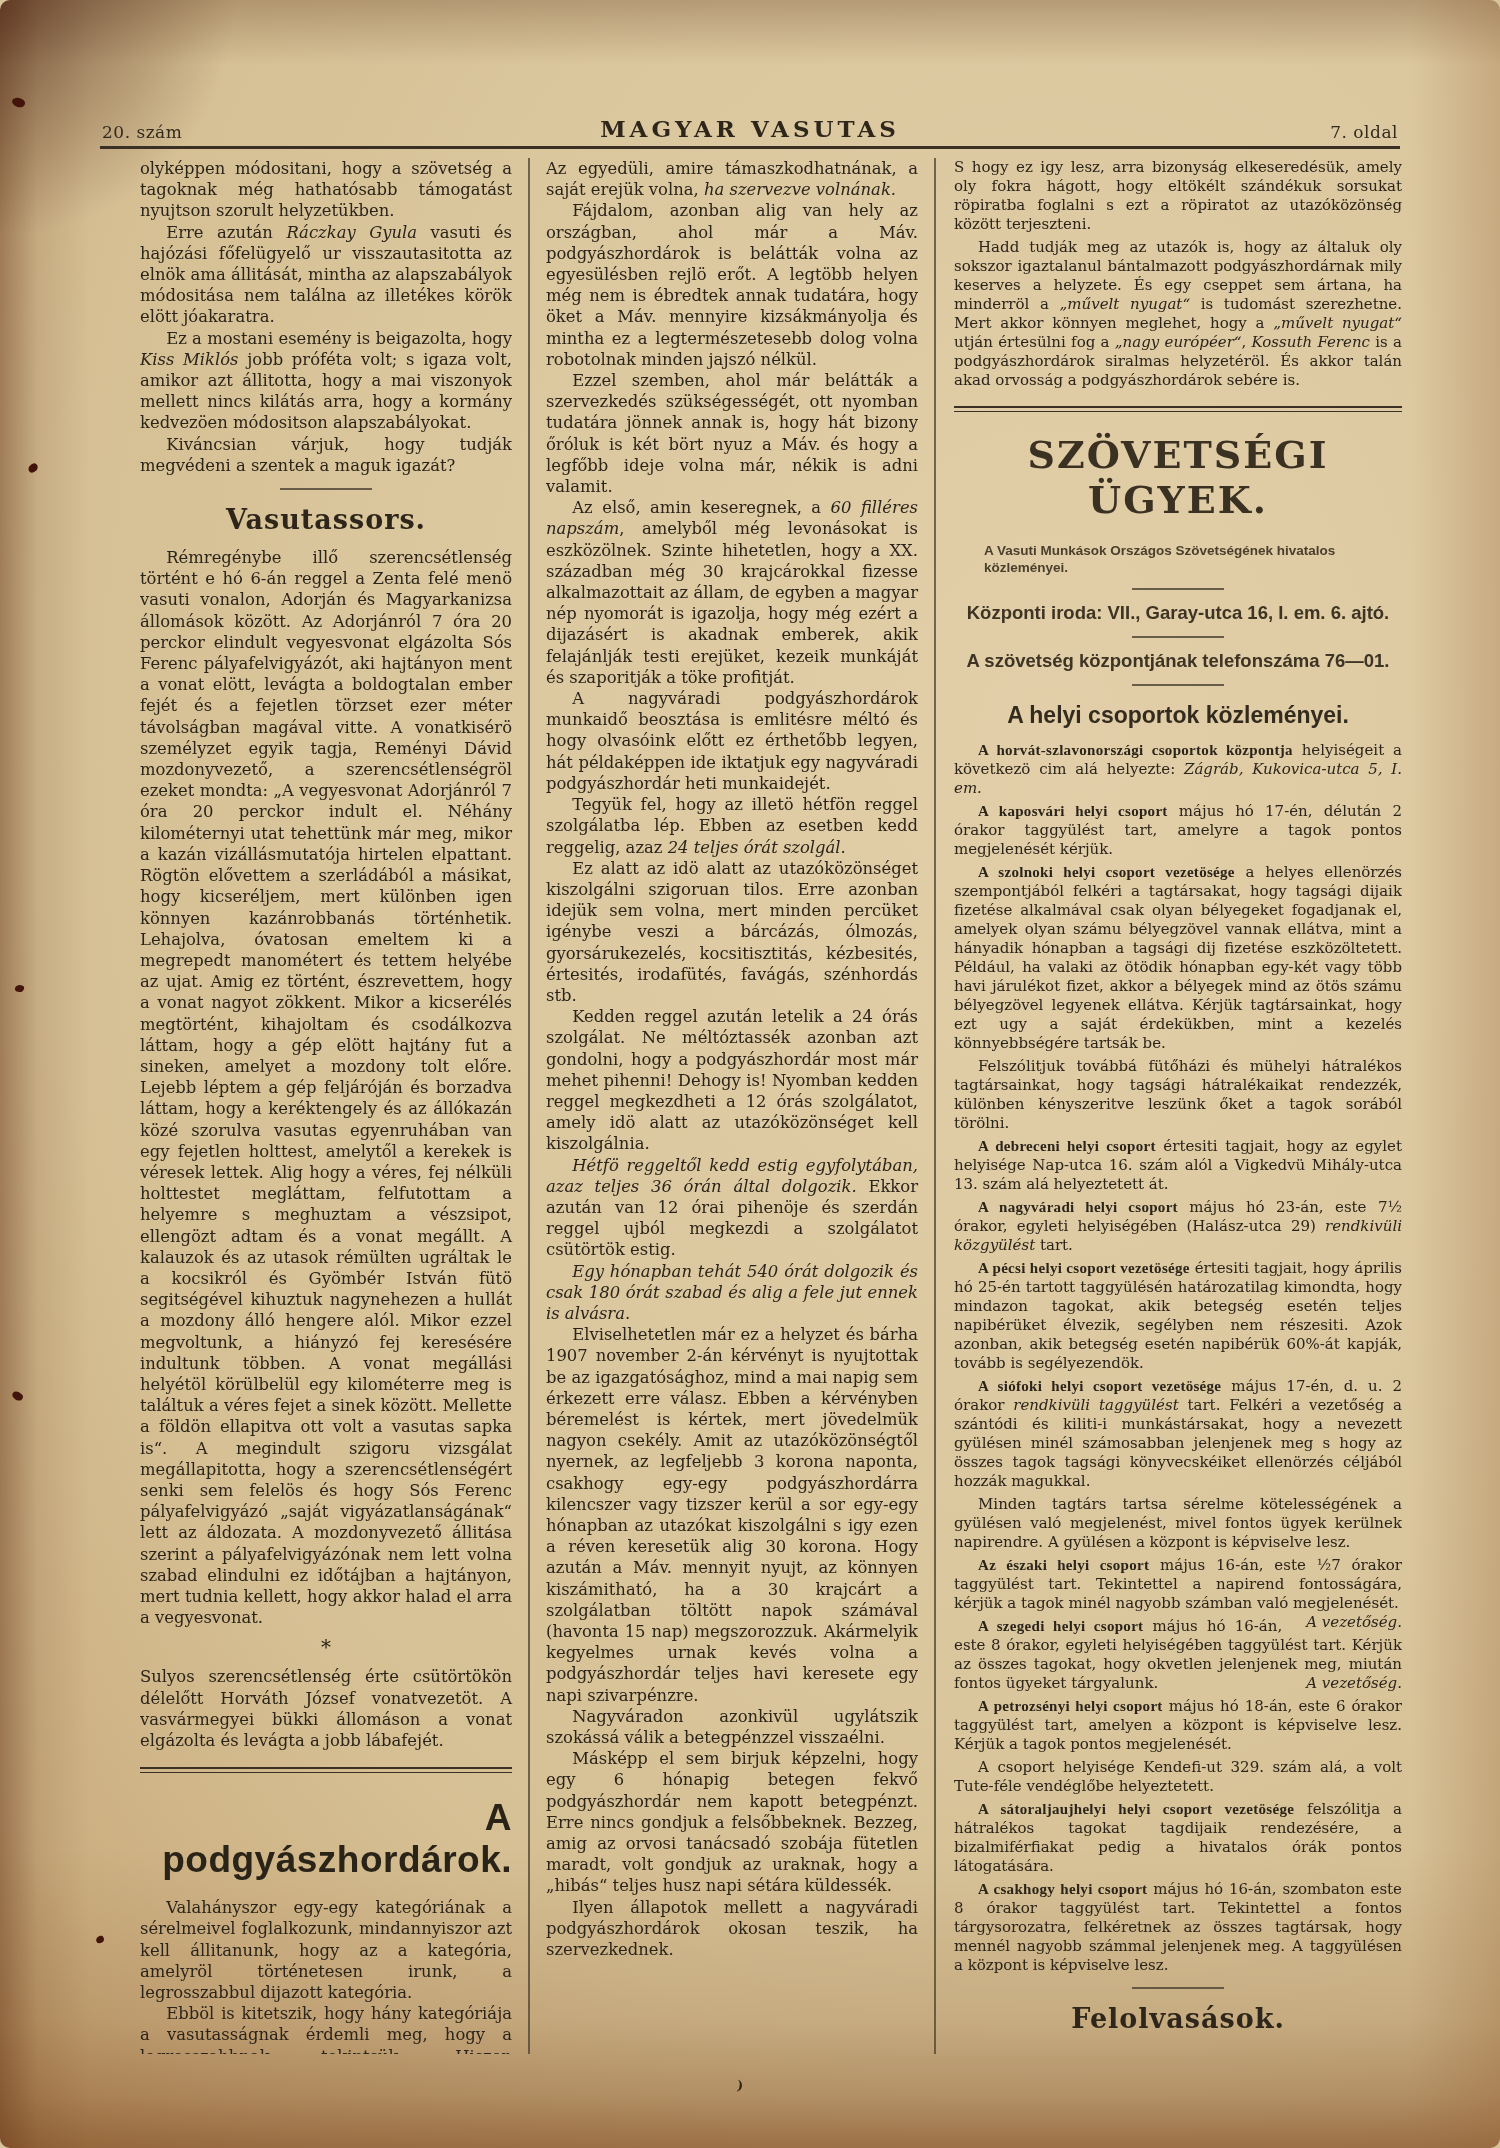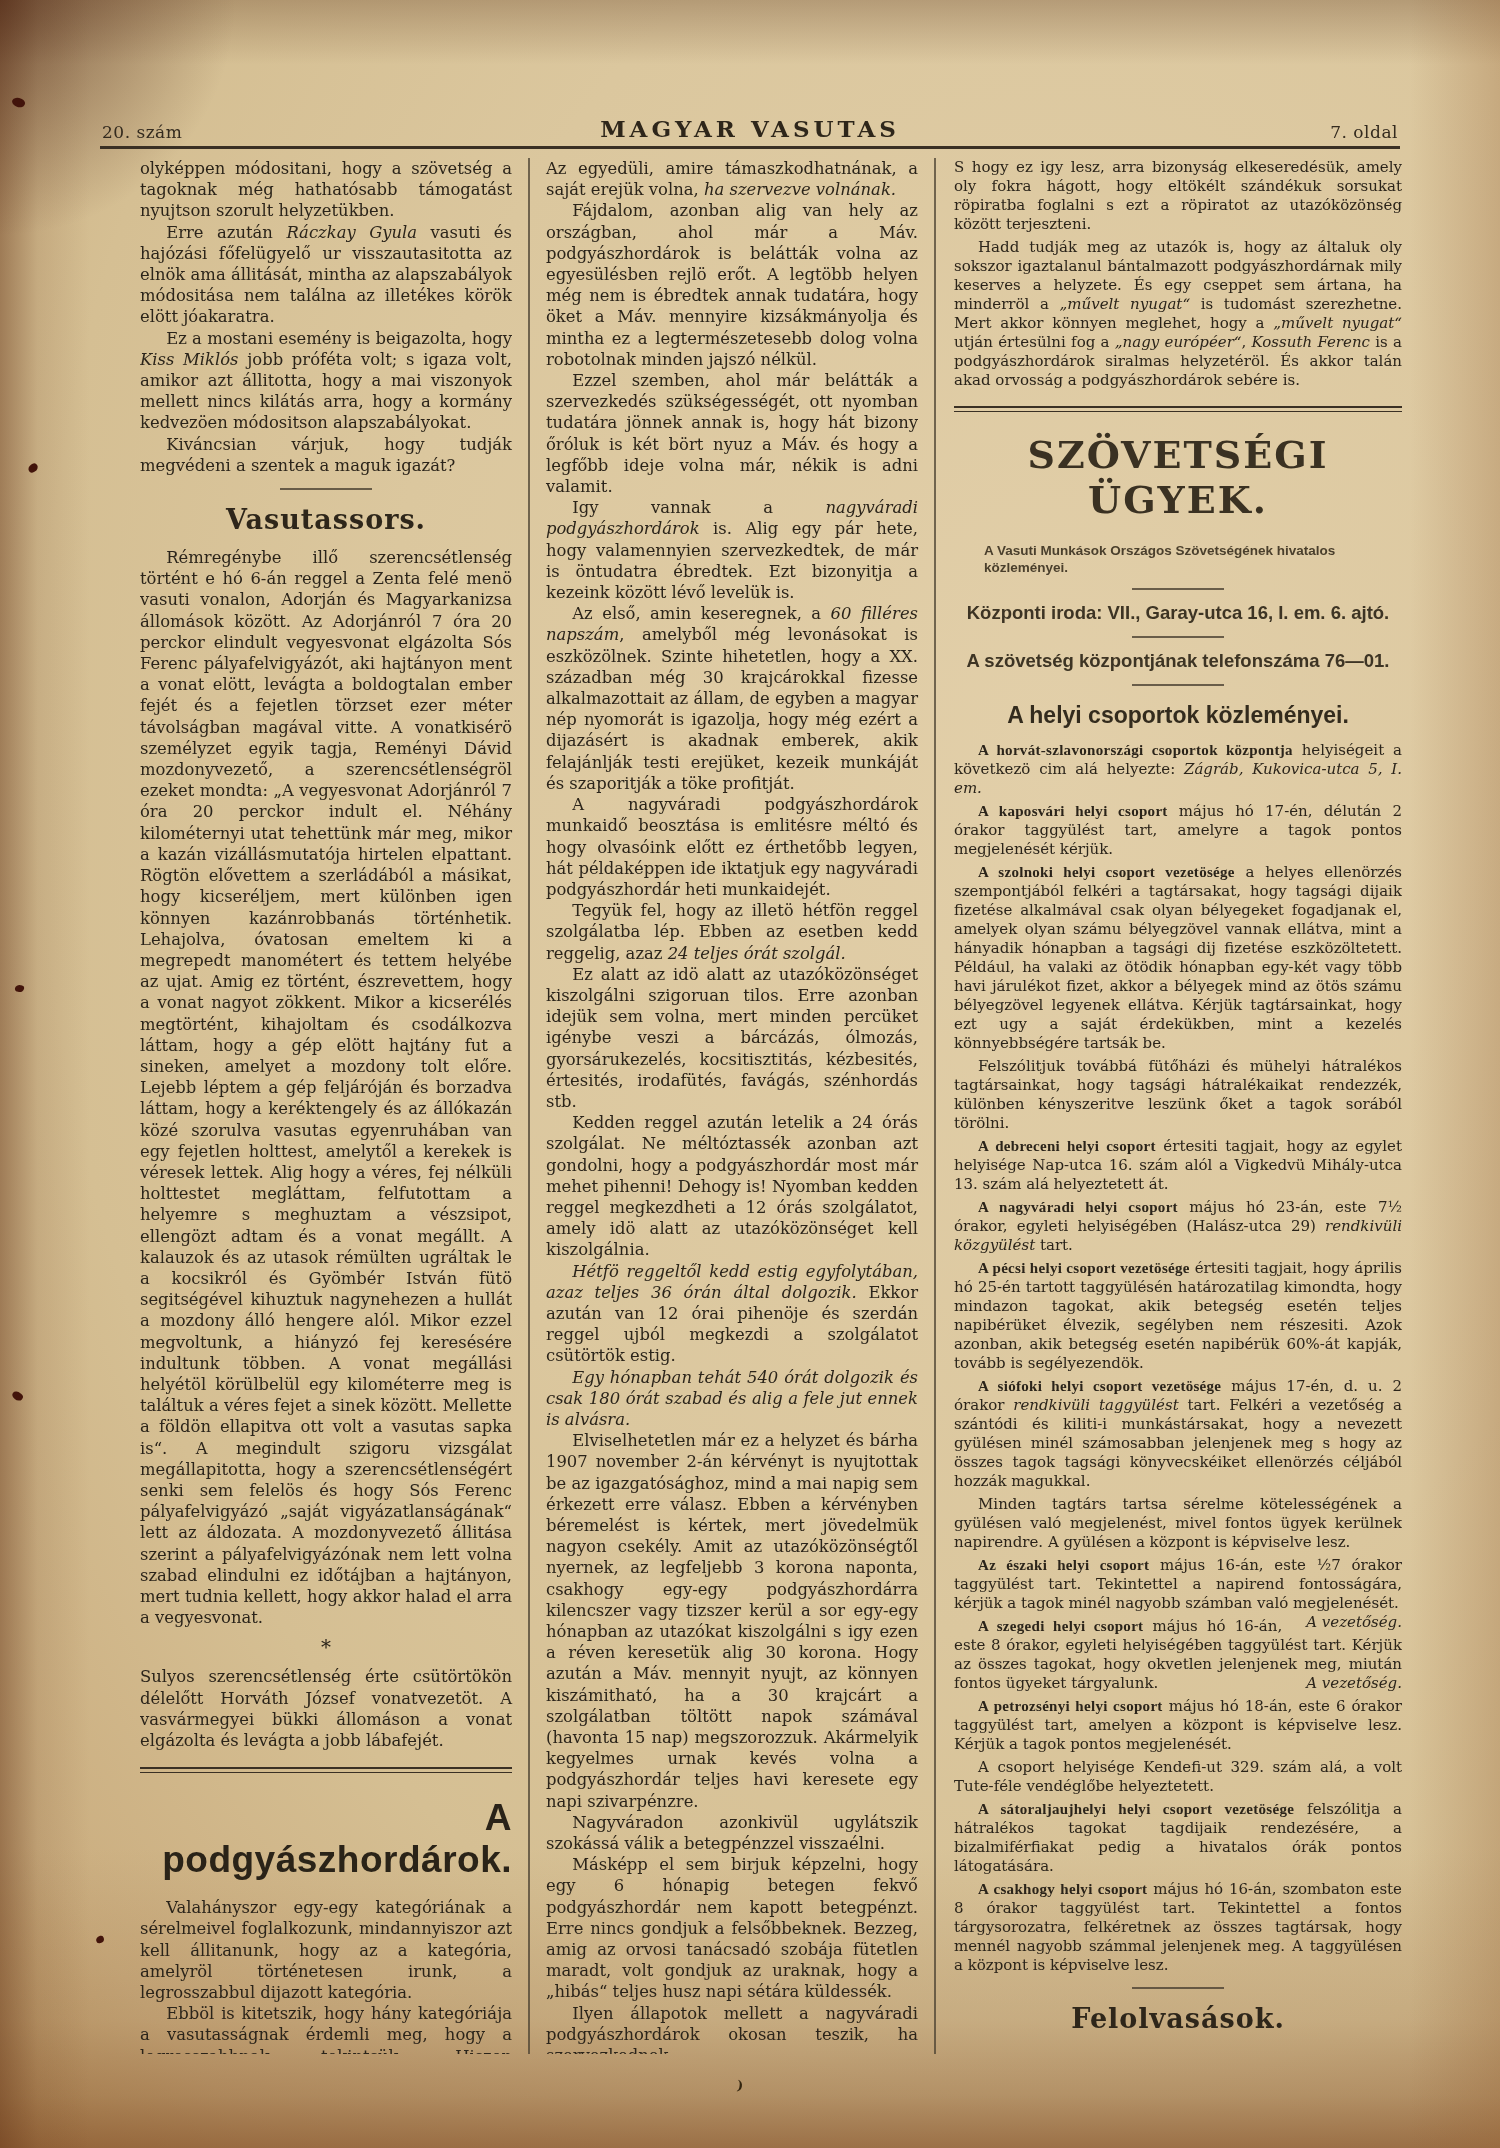--- a/index.html
+++ b/index.html
@@ -11,20 +11,21 @@
   }
   .paper{
     position:absolute;inset:0;
     background:
       radial-gradient(circle at 0% 0%, rgba(61,22,10,0.55) 0%, rgba(61,22,10,0) 9%),
       linear-gradient(90deg, rgba(96,48,20,0.45) 0%, rgba(96,48,20,0.12) 2.5%, rgba(96,48,20,0) 6%),
       linear-gradient(270deg, rgba(150,100,55,0.30) 0%, rgba(150,100,55,0) 6%),
       linear-gradient(180deg, rgba(80,40,15,0.28) 0%, rgba(80,40,15,0) 3%),
       linear-gradient(0deg, rgba(125,72,32,0.65) 0%, rgba(125,72,32,0.38) 2.5%, rgba(130,80,40,0.18) 6%, rgba(130,80,40,0) 14%),
       radial-gradient(ellipse at 70% 35%, #e2cfa9 0%, #dbc79e 45%, #d5bf93 68%, #cbae80 88%, #bf9c69 100%);
+    border-radius: 10px;
   }
   
   .speck{position:absolute;background:#42140b;border-radius:60% 40% 55% 45%;}
   .speck.s1{left:12px;top:98px;width:13px;height:9px;transform:rotate(25deg);}
   .speck.s2{left:28px;top:464px;width:10px;height:8px;transform:rotate(-30deg);}
   .speck.s3{left:15px;top:985px;width:9px;height:7px;transform:rotate(10deg);}
   .speck.s4{left:12px;top:1392px;width:11px;height:8px;transform:rotate(40deg);}
   .speck.s5{left:96px;top:1936px;width:8px;height:7px;transform:rotate(-15deg);}
 
   .head-row{
@@ -124,21 +125,20 @@
         <div class="rule-double"></div>
         <h1 class="h-display-sans">A podgyászhordárok.</h1>
         <p class="para">Valahányszor egy-egy kategóriának a sérelmeivel foglalkozunk, mindannyiszor azt kell állitanunk, hogy az a kategória, amelyröl történetesen irunk, a legrosszabbul dijazott kategória.</p>
         <p class="para">Ebböl is kitetszik, hogy hány kategóriája a vasutasságnak érdemli meg, hogy a legrosszabbnak tekintsük. Hiszen mindegyiknek meg van a maga sérelme, söt mondhatjuk többes számban: , de talán a legeslegkeservesebb helyzete mégis csak a Máv.  van.</p>
       </section>
     <div class="vrule"></div>
     <section class="col col-2">
         <p class="para noindent">Az egyedüli, amire támaszkodhatnának, a saját erejük volna, <i>ha szervezve volnának.</i></p>
         <p class="para">Fájdalom, azonban alig van hely az országban, ahol már a Máv. podgyászhordárok is belátták volna az egyesülésben rejlö erőt. A legtöbb helyen még nem is ébredtek annak tudatára, hogy öket a Máv. mennyire kizsákmányolja és mintha ez a legtermészetesebb dolog volna robotolnak minden jajszó nélkül.</p>
         <p class="para">Ezzel szemben, ahol már belátták a szervezkedés szükségességét, ott nyomban tudatára jönnek annak is, hogy hát bizony őróluk is két bört nyuz a Máv. és hogy a legfőbb ideje volna már, nékik is adni valamit.</p>
-        <p class="para">Igy vannak a <i>nagyváradi podgyászhordárok</i> is. Alig egy pár hete, hogy valamennyien szervezkedtek, de már is öntudatra ébredtek. Ezt bizonyitja a kezeink között lévő levelük is.</p>
         <p class="para">Az első, amin keseregnek, a <i>60 filléres napszám</i>, amelyből még levonásokat is eszközölnek. Szinte hihetetlen, hogy a XX. században még 30 krajcárokkal fizesse alkalmazottait az állam, de egyben a magyar nép nyomorát is igazolja, hogy még ezért a dijazásért is akadnak emberek, akik felajánlják testi erejüket, kezeik munkáját és szaporitják a töke profitját.</p>
         <p class="para">A nagyváradi podgyászhordárok munkaidő beosztása is emlitésre méltó és hogy olvasóink előtt ez érthetőbb legyen, hát példaképpen ide iktatjuk egy nagyváradi podgyászhordár heti munkaidejét.</p>
         <p class="para">Tegyük fel, hogy az illetö hétfön reggel szolgálatba lép. Ebben az esetben kedd reggelig, azaz <i>24 teljes órát szolgál.</i></p>
         <p class="para">Ez alatt az idö alatt az utazóközönséget kiszolgálni szigoruan tilos. Erre azonban idejük sem volna, mert minden percüket igénybe veszi a bárcázás, ólmozás, gyorsárukezelés, kocsitisztitás, kézbesités, értesités, irodafütés, favágás, szénhordás stb.</p>
         <p class="para">Kedden reggel azután letelik a 24 órás szolgálat. Ne méltóztassék azonban azt gondolni, hogy a podgyászhordár most már mehet pihenni! Dehogy is! Nyomban kedden reggel megkezdheti a 12 órás szolgálatot, amely idö alatt az utazóközönséget kell kiszolgálnia.</p>
         <p class="para"><i>Hétfö reggeltől kedd estig egyfolytában, azaz teljes 36 órán által dolgozik.</i> Ekkor azután van 12 órai pihenöje és szerdán reggel ujból megkezdi a szolgálatot csütörtök estig.</p>
         <p class="para"><i>Egy hónapban tehát 540 órát dolgozik és csak 180 órát szabad és alig a fele jut ennek is alvásra.</i></p>
         <p class="para">Elviselhetetlen már ez a helyzet és bárha 1907 november 2-án kérvényt is nyujtottak be az igazgatósághoz, mind a mai napig sem érkezett erre válasz. Ebben a kérvényben béremelést is kértek, mert jövedelmük nagyon csekély. Amit az utazóközönségtől nyernek, az legfeljebb 3 korona naponta, csakhogy egy-egy podgyászhordárra kilencszer vagy tizszer kerül a sor egy-egy hónapban az utazókat kiszolgálni s igy ezen a réven keresetük alig 30 korona. Hogy azután a Máv. mennyit nyujt, az könnyen kiszámitható, ha a 30 krajcárt a szolgálatban töltött napok számával (havonta 15 nap) megszorozzuk. Akármelyik kegyelmes urnak kevés volna a podgyászhordár teljes havi keresete egy napi szivarpénzre.</p>
         <p class="para">Nagyváradon azonkivül ugylátszik szokássá válik a betegpénzzel visszaélni.</p>
         <p class="para">Másképp el sem birjuk képzelni, hogy egy 6 hónapig betegen fekvő podgyászhordár nem kapott betegpénzt. Erre nincs gondjuk a felsőbbeknek. Bezzeg, amig az orvosi tanácsadó szobája fütetlen maradt, volt gondjuk az uraknak, hogy a „hibás“ teljes husz napi sétára küldessék.</p>

